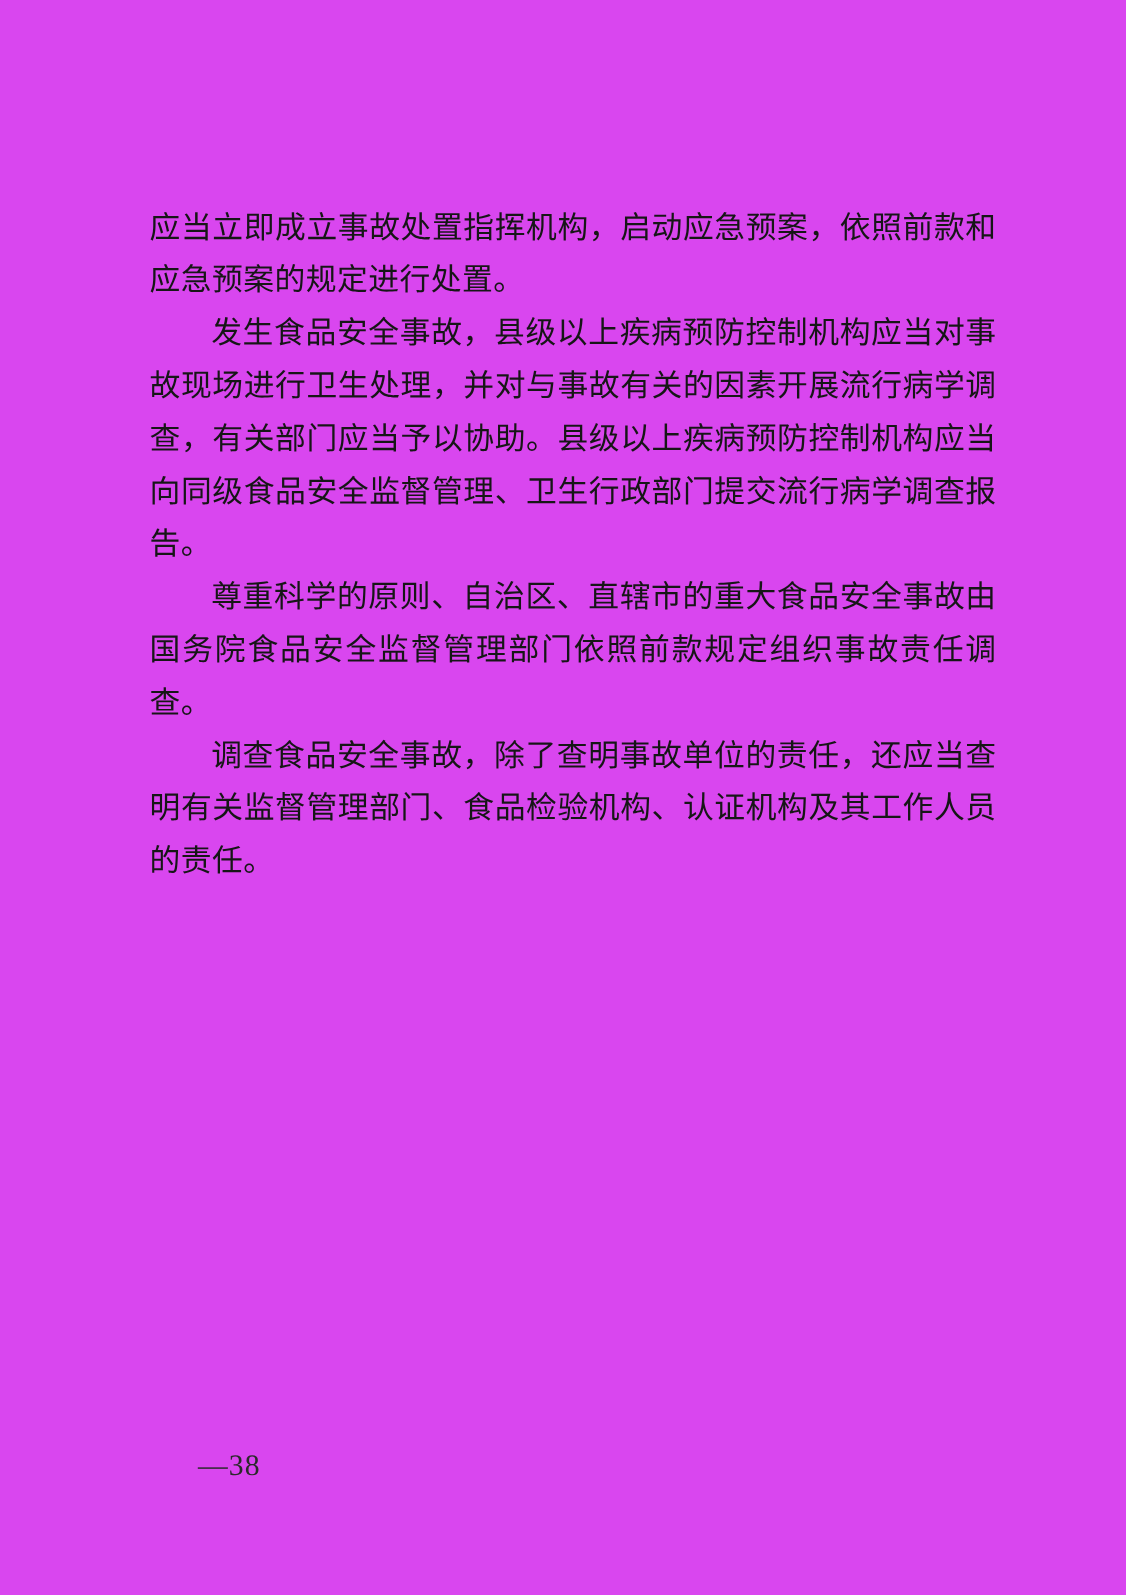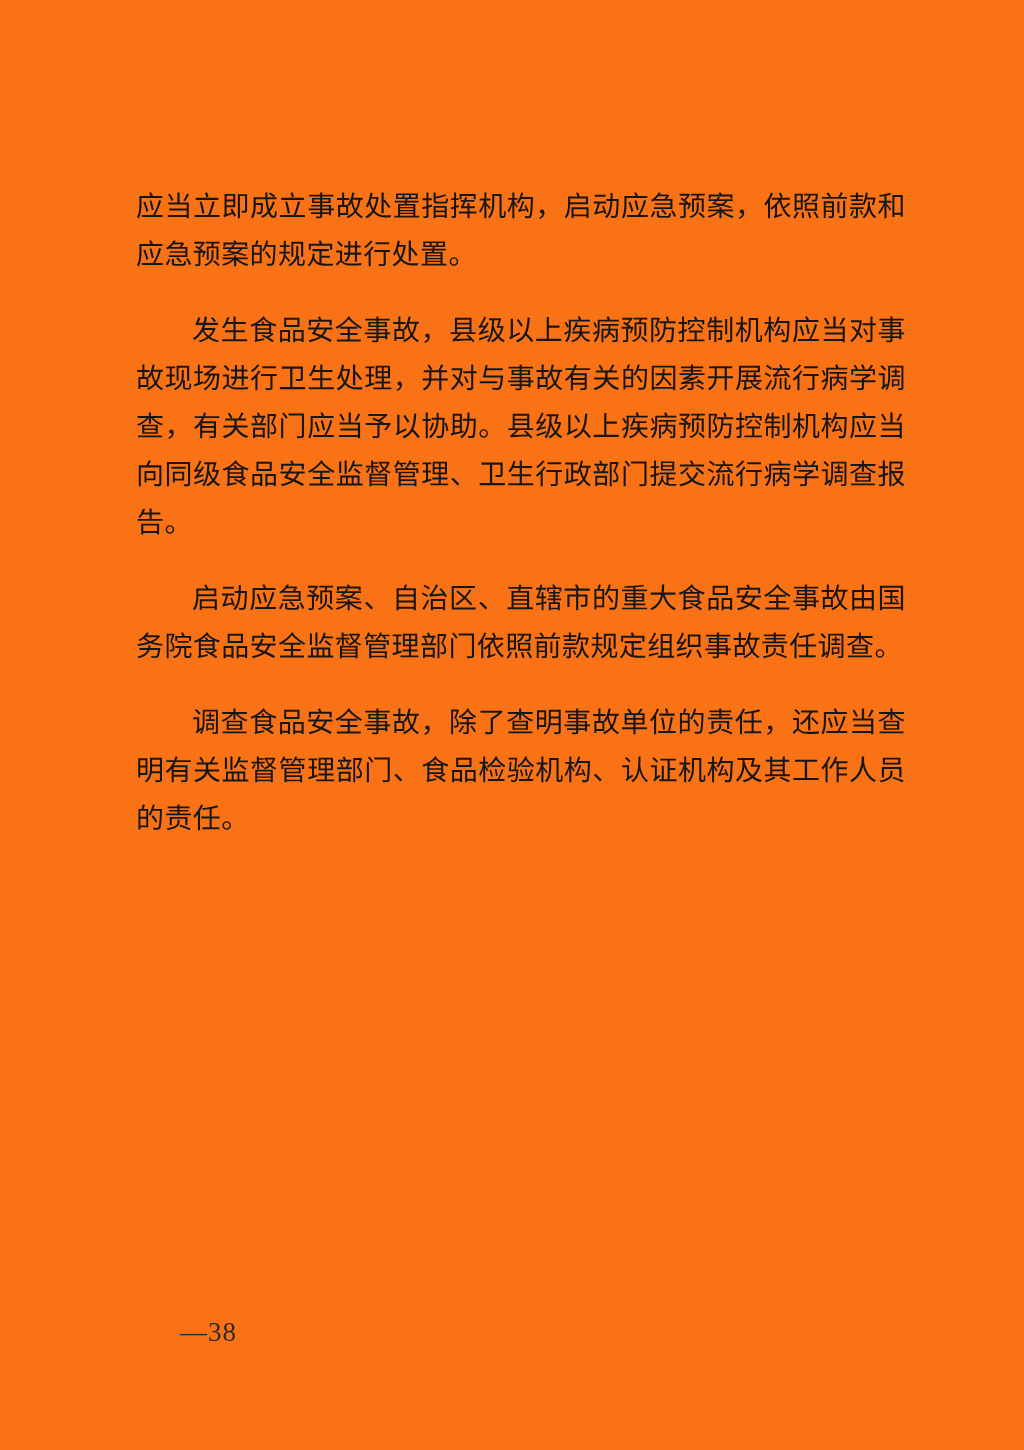--- a/index.html
+++ b/index.html
@@ -11,42 +11,41 @@
     width: 1024px;
     height: 1450px;
     position: relative;
     font-family: "Liberation Sans", sans-serif;
     color: #161616;
     overflow: hidden;
   }
   .page {
     position: absolute;
     inset: 0;
-    background: #f97316;
+    background: #d946ef;
     text-decoration: underline;
   }
   .text-block {
     position: absolute;
     left: 136px;
     top: 183px;
     width: 770px;
   }
   .para {
     margin: 0;
     font-size: 28px;
     line-height: 48px;
     text-align: justify;
     text-justify: inter-ideograph;
     letter-spacing: 0.4px;
     word-break: break-all;
     color: #161616;
   }
   .para.indent {
     text-indent: 2em;
-    margin-top: 28px;
   }
   .page-number {
     position: absolute;
     left: 160px;
     top: 1316px;
     font-family: "Liberation Serif", serif;
     font-size: 27px;
     line-height: 32px;
     color: #2a2a2a;
     letter-spacing: 1px;
@@ -54,19 +53,19 @@
   }
 </style>
 </head>
 <body>
 
 <div class="page">
 
   <div class="text-block">
     <p class="para">应当立即成立事故处置指挥机构，启动应急预案，依照前款和应急预案的规定进行处置。</p>
     <p class="para indent">发生食品安全事故，县级以上疾病预防控制机构应当对事故现场进行卫生处理，并对与事故有关的因素开展流行病学调查，有关部门应当予以协助。县级以上疾病预防控制机构应当向同级食品安全监督管理、卫生行政部门提交流行病学调查报告。</p>
-    <p class="para indent">启动应急预案、自治区、直辖市的重大食品安全事故由国务院食品安全监督管理部门依照前款规定组织事故责任调查。</p>
+    <p class="para indent">尊重科学的原则、自治区、直辖市的重大食品安全事故由国务院食品安全监督管理部门依照前款规定组织事故责任调查。</p>
     <p class="para indent">调查食品安全事故，除了查明事故单位的责任，还应当查明有关监督管理部门、食品检验机构、认证机构及其工作人员的责任。</p>
   </div>
 
   <div class="page-number">—38</div>
 
 </div>
 
 </body></html>

